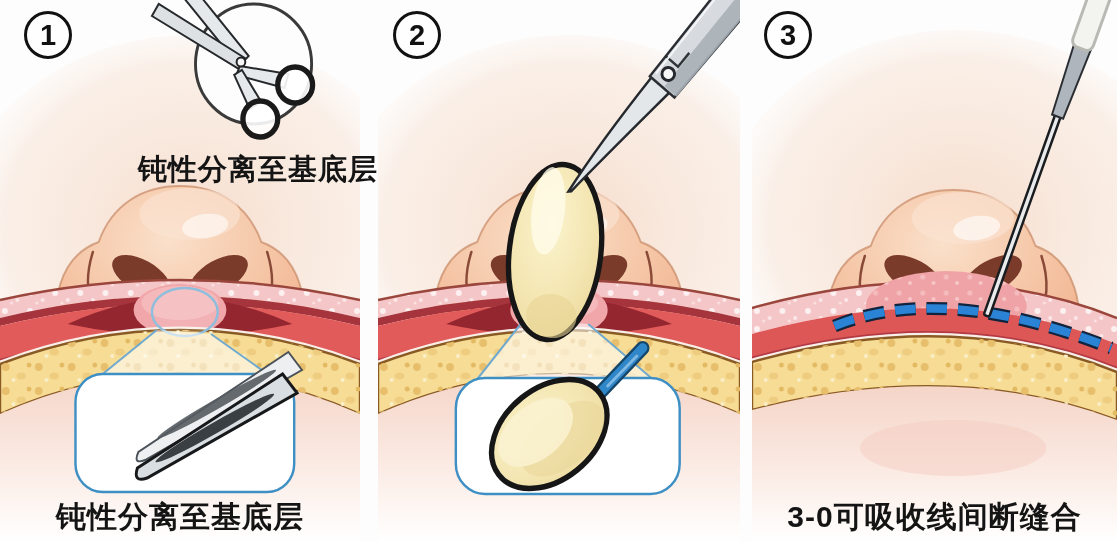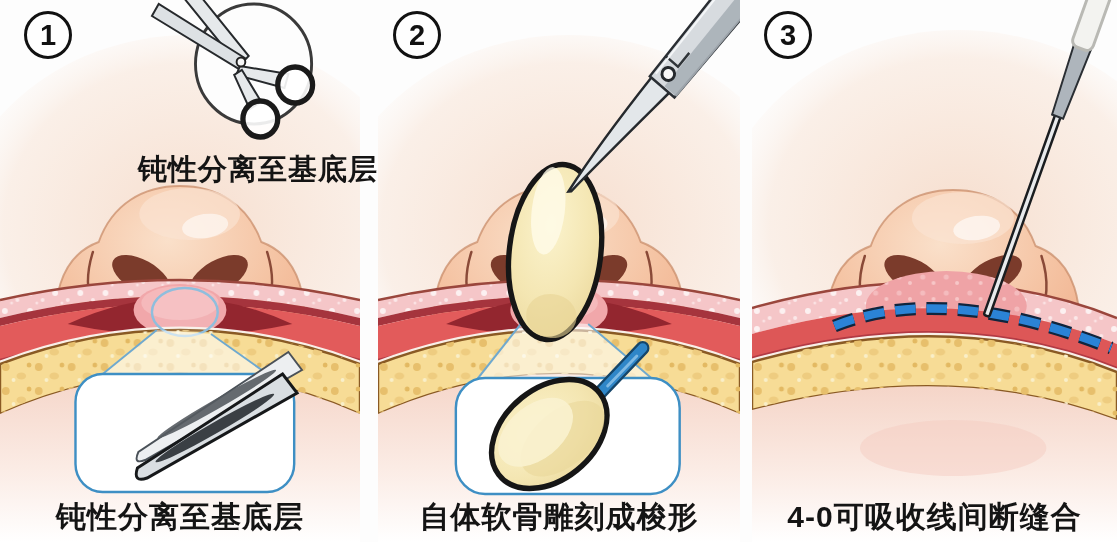--- a/index.html
+++ b/index.html
@@ -184,21 +184,20 @@
         <path d="M187,50 L184,-160 L224,-160 L220,50 Z" fill="#D7DBDF" stroke="#2A2E33" stroke-width="2.5"></path>
         <path d="M205,48 L204,-160 L224,-160 L221,48 Z" fill="#A9B0B7" opacity=".9"></path>
         <polyline points="187,24 203,24 203,6" fill="none" stroke="#303539" stroke-width="2.5"></polyline>
         <line x1="190" y1="44" x2="187" y2="-155" stroke="#F4F6F8" stroke-width="2"></line>
         <circle cx="200" cy="36" r="6.5" fill="#F8F8F8" stroke="#25292D" stroke-width="3"></circle>
       </g>
     </svg>
     <div class="badge" style="left:15px;top:11px;">
       <span>2</span>
     </div>
-    <div class="caption">自体软骨雕刻成梭形</div>
   </div>
 
   <div class="panel" style="left:752px;width:365px;">
     <svg width="365" height="542" viewBox="0 0 372 542" preserveAspectRatio="none">
       <ellipse cx="210" cy="245" rx="250" ry="215" fill="url(#peachGlow)"></ellipse>
       <g transform="translate(19,4)">
         <path d="M 62,352 C 50,302 62,256 102,242 C 116,204 148,186 186,186
                  C 224,186 256,204 270,242 C 310,256 322,302 310,352
                  L 310,380 L 62,380 Z" fill="url(#noseGrad)" stroke="#C98D6B" stroke-width="2" stroke-opacity=".75"></path>
         <ellipse cx="196" cy="214" rx="52" ry="26" fill="#FBE4D3" opacity=".65"></ellipse>
@@ -230,16 +229,16 @@
 
       <g transform="rotate(20 240 313)">
         <rect x="237" y="100" width="6" height="216" rx="2" fill="#E8EAEC" stroke="#1A1D20" stroke-width="2.5"></rect>
         <path d="M234,104 L231,30 L249,30 L246,104 Z" fill="#AEB5BC" stroke="#2A2E33" stroke-width="2"></path>
         <rect x="228" y="-80" width="22" height="112" rx="7" fill="#F3F3F0" stroke="#B9B9B4" stroke-width="3"></rect>
       </g>
     </svg>
     <div class="badge" style="left:12px;top:11px;">
       <span>3</span>
     </div>
-    <div class="caption">4-0可吸收线间断缝合</div>
+    <div class="caption">3-0可吸收线间断缝合</div>
   </div>
 
 </div>
 
 </body></html>

